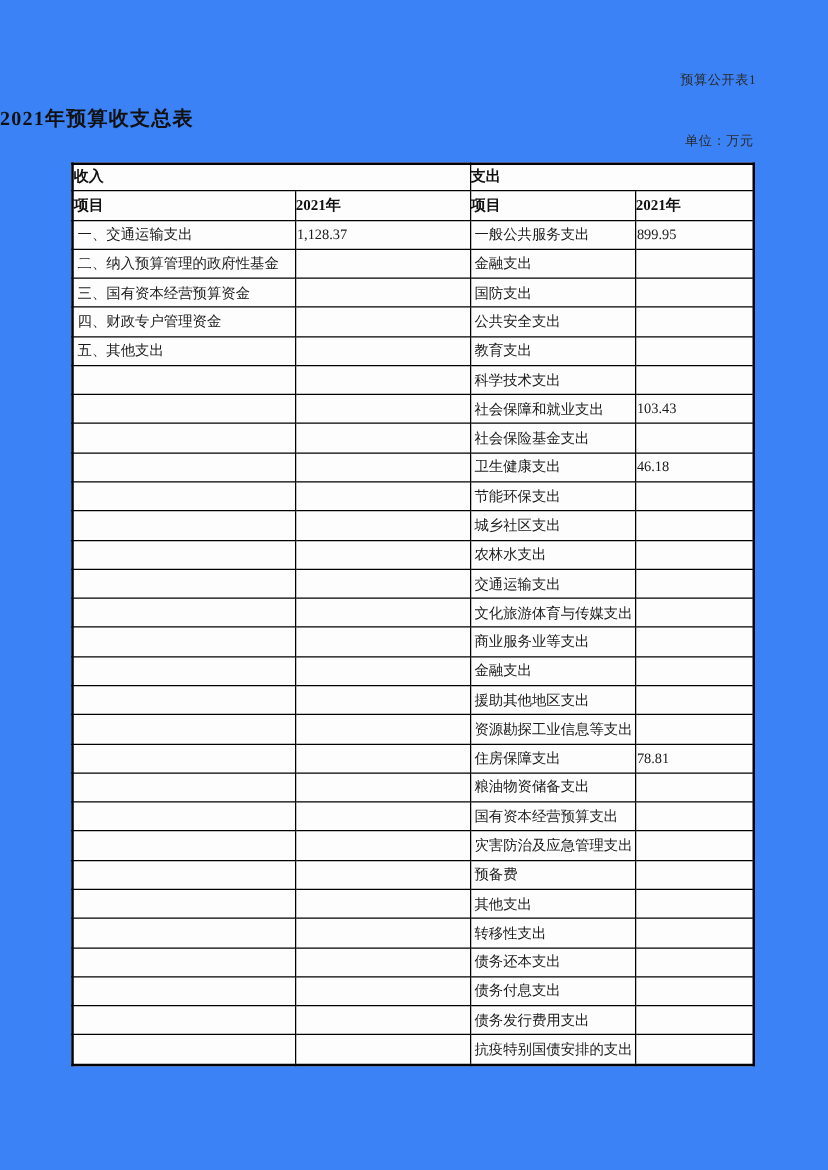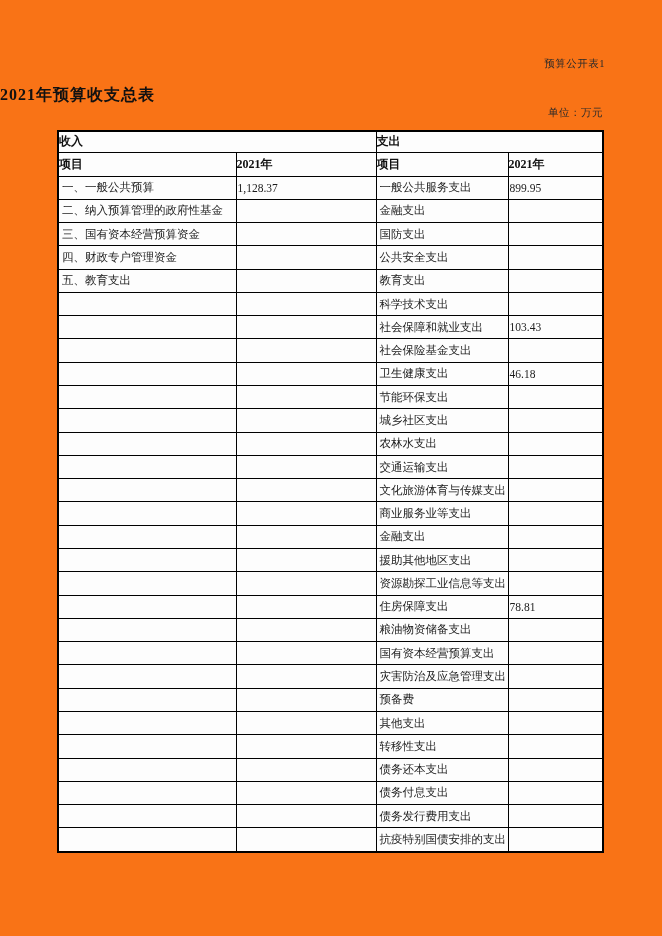--- a/index.html
+++ b/index.html
@@ -6,21 +6,21 @@
   html, body {
     width: 662px; height: 936px;
     background: #fcfcfc;
     font-family: "Liberation Serif", serif;
     color: #1b1b1b;
     overflow: hidden;
   }
   .page {
     position: relative;
     width: 662px; height: 936px;
-    background: #f97316;
+    background: #3b82f6;
   }
   .doc-label {
     position: absolute;
     top: 57px; right: 57px;
     font-size: 10.5px;
     letter-spacing: 0.5px;
     color: #2a2a2a;
   }
   .title {
     position: absolute;
@@ -94,21 +94,21 @@
       </tr>
       <tr class="cols-row">
         <th>项目</th>
         <th>2021年</th>
         <th>项目</th>
         <th>2021年</th>
       </tr>
     </thead>
     <tbody>
         <tr>
-          <td class="name">一、一般公共预算</td>
+          <td class="name">一、交通运输支出</td>
           <td class="value">1,128.37</td>
           <td class="name">一般公共服务支出</td>
           <td class="value">899.95</td>
         </tr>
         <tr>
           <td class="name">二、纳入预算管理的政府性基金</td>
           <td class="value"></td>
           <td class="name">金融支出</td>
           <td class="value"></td>
         </tr>
@@ -118,21 +118,21 @@
           <td class="name">国防支出</td>
           <td class="value"></td>
         </tr>
         <tr>
           <td class="name">四、财政专户管理资金</td>
           <td class="value"></td>
           <td class="name">公共安全支出</td>
           <td class="value"></td>
         </tr>
         <tr>
-          <td class="name">五、教育支出</td>
+          <td class="name">五、其他支出</td>
           <td class="value"></td>
           <td class="name">教育支出</td>
           <td class="value"></td>
         </tr>
         <tr>
           <td class="name"></td>
           <td class="value"></td>
           <td class="name">科学技术支出</td>
           <td class="value"></td>
         </tr>

